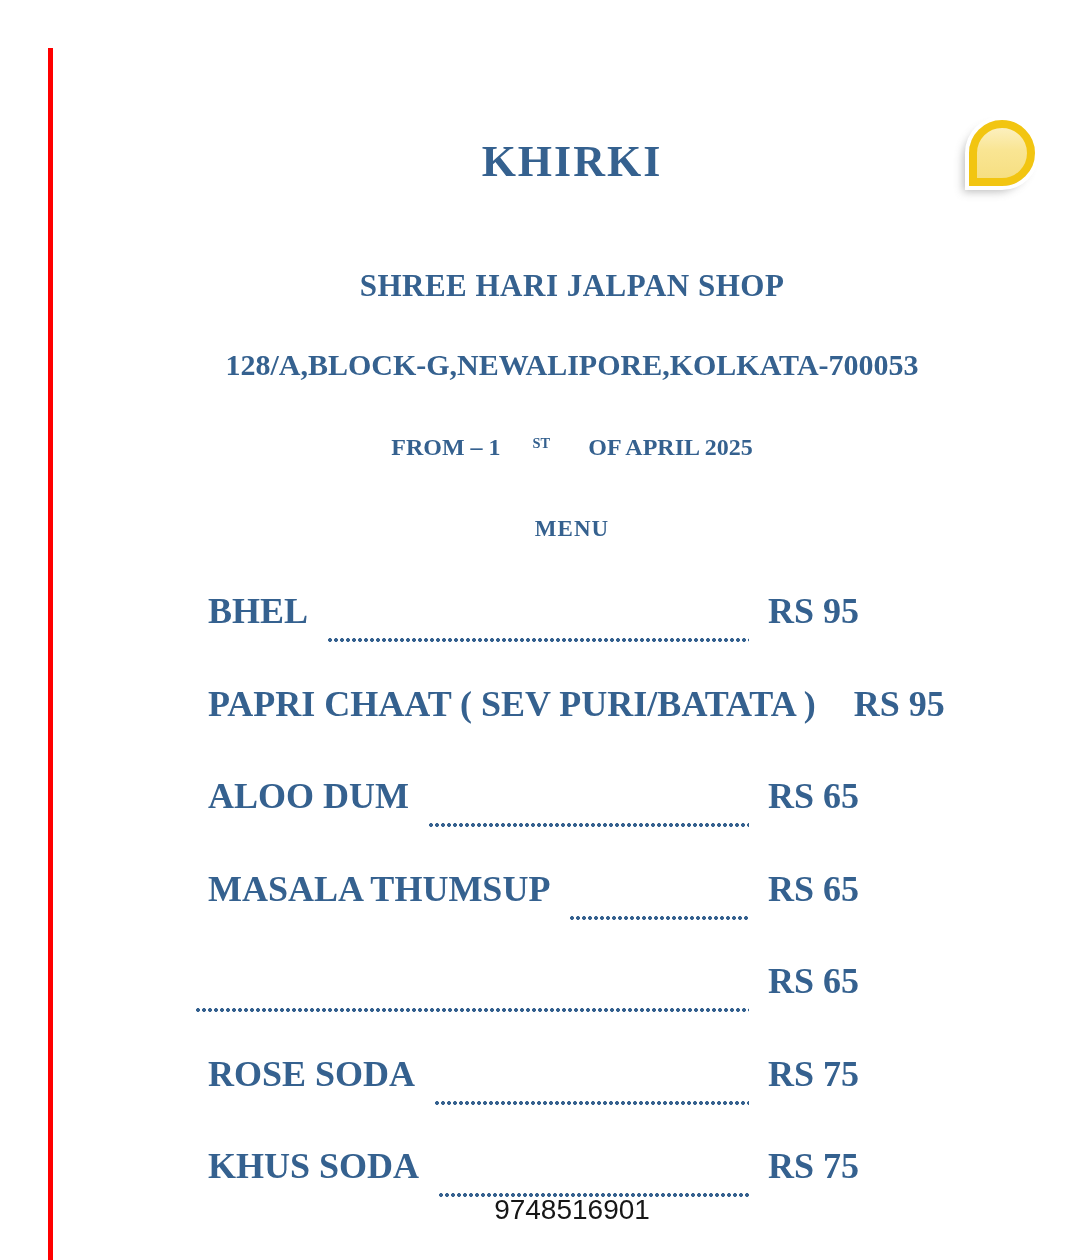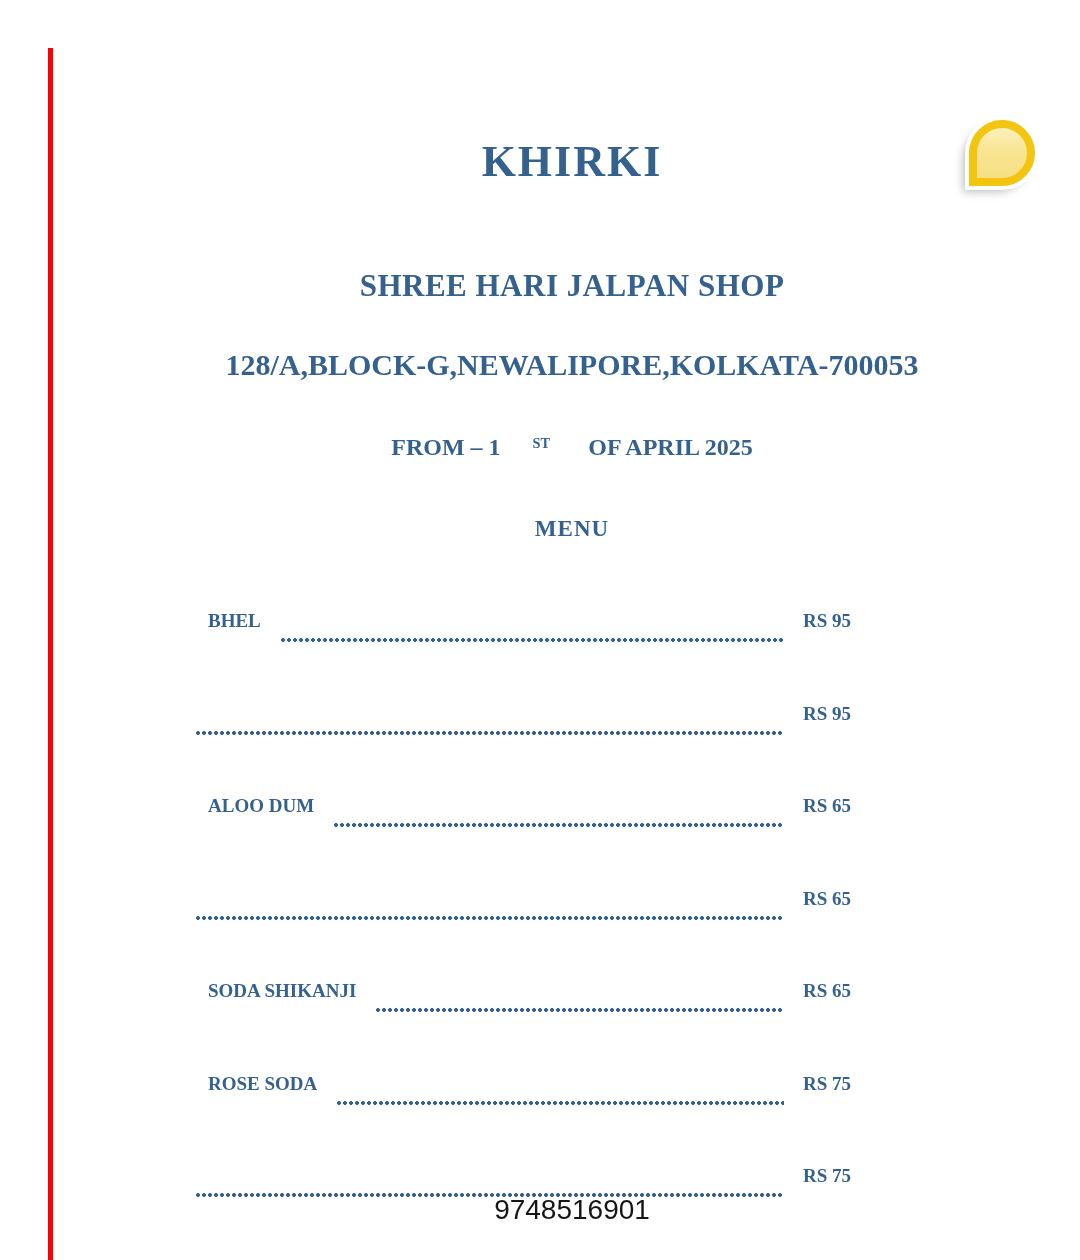--- a/index.html
+++ b/index.html
@@ -52,23 +52,23 @@
     position:relative; top:-0.5em;
     letter-spacing:0;
   }
   .menu-heading { top:468px; font-size:23px; letter-spacing:1px; }
 
   .menu-list {
     position:absolute; left:128px; top:549px;
     width:715px; height:600px;
   }
   .menu-row {
-    position:absolute; left:0; right:8px; height:36px;
+    position:absolute; left:0; right:0; height:36px;
     display:flex; align-items:flex-end;
-    font-size:19px; font-weight:bold;
+    font-size:36px; font-weight:bold;
     color:var(--blue);
     white-space:nowrap;
   }
   .r0{top:0}.r1{top:93px}.r2{top:185px}.r3{top:278px}.r4{top:370px}.r5{top:463px}.r6{top:555px}
   .item-name,.item-price { line-height:1.2; }
   .leader {
     flex:1 1 auto;
     height:8px;
     margin:0 3px 5px 3px;
     background-image:radial-gradient(circle at 3px 4px, var(--blue) 1.7px, transparent 2.2px);
@@ -100,41 +100,43 @@
 
 <div class="center-line menu-heading">MENU</div>
 
 <div class="menu-list">
   <div class="menu-row r0">
     <span class="item-name">BHEL</span>
     <span class="leader"></span>
     <span class="item-price">RS 95</span>
   </div>
   <div class="menu-row r1">
+    <span class="item-name">PAPRI CHAAT ( SEV PURI/BATATA )</span>
     <span class="leader"></span>
     <span class="item-price">RS 95</span>
   </div>
   <div class="menu-row r2">
     <span class="item-name">ALOO DUM</span>
     <span class="leader"></span>
     <span class="item-price">RS 65</span>
   </div>
   <div class="menu-row r3">
+    <span class="item-name">MASALA THUMSUP</span>
     <span class="leader"></span>
     <span class="item-price">RS 65</span>
   </div>
   <div class="menu-row r4">
-    <span class="item-name">SODA SHIKANJI</span>
     <span class="leader"></span>
     <span class="item-price">RS 65</span>
   </div>
   <div class="menu-row r5">
     <span class="item-name">ROSE SODA</span>
     <span class="leader"></span>
     <span class="item-price">RS 75</span>
   </div>
   <div class="menu-row r6">
+    <span class="item-name">KHUS SODA</span>
     <span class="leader"></span>
     <span class="item-price">RS 75</span>
   </div>
 </div>
 
 <div class="phone">9748516901</div>
 
 </body></html>

